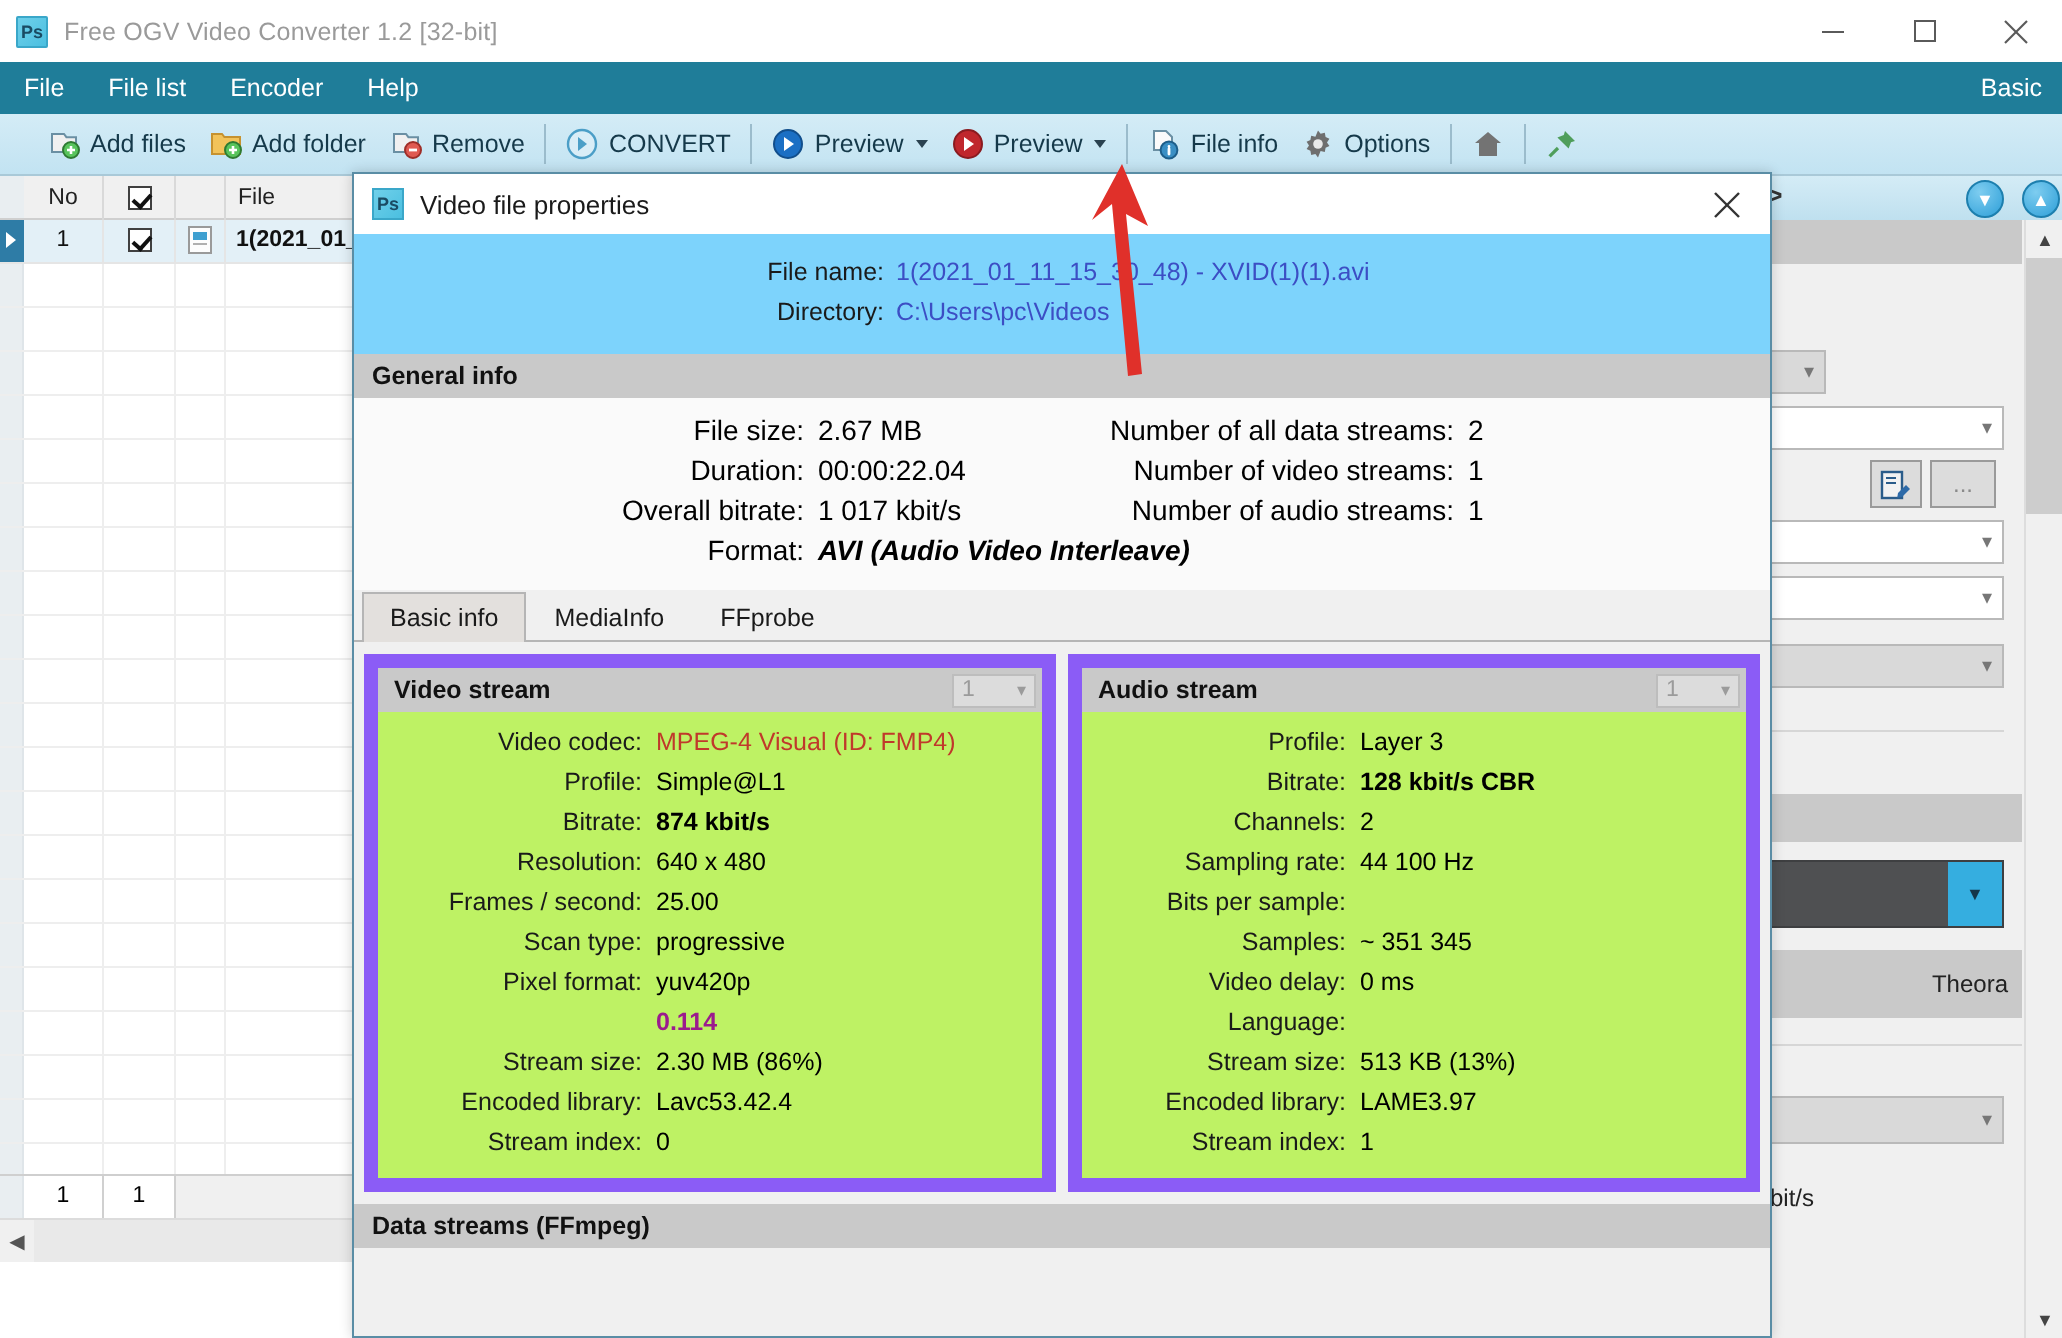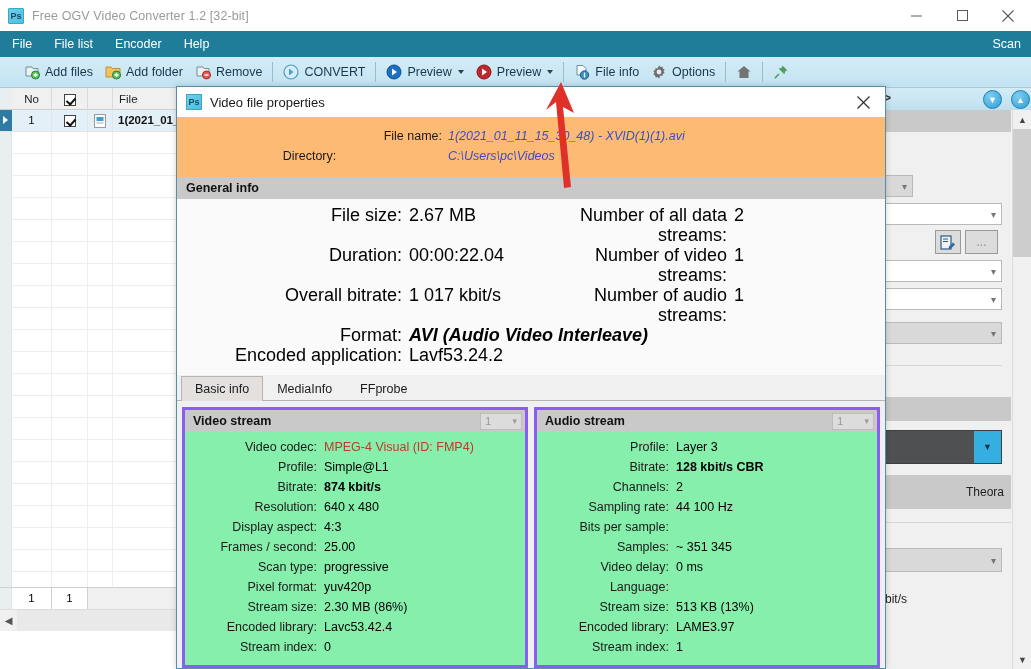--- a/index.html
+++ b/index.html
@@ -228,33 +228,33 @@
   .dlg-title .dicon::after {
     content:"Ps"; position:absolute; left:0; top:-1px; width:100%; text-align:center;
     font-size: 9px; color:#1a4b63; font-weight:bold; line-height:16px;
   }
   .dlg-title .dtxt { font-size: 13px; color:#1a1a1a; }
   .dlg-close {
     position:absolute; right: 0; top: 0; width: 44px; height: 30px;
     display:flex; align-items:center; justify-content:center; color:#333;
   }
   .dlg-fileinfo {
-    background: #fdba74; padding: 9px 0 11px 0;
+    background: #7dd3fc; padding: 9px 0 11px 0;
   }
   .row { display: flex; line-height: 20px; font-size: 12.5px; }
   .row .lab { text-align: right; color:#1a1a1a; }
-  .row .val { margin-left: 6px; font-style: italic; }
+  .row .val { margin-left: 6px; }
   .val-link { color:#3c4ec4; }
   .sec-head {
     background: #c9c9c9; height: 22px; line-height: 22px;
     font-weight: bold; font-size: 12.5px; color: #111; padding-left: 9px;
     position: relative;
   }
   .general-body { background: #fafafa; padding: 6px 0 10px 0; }
-  .gi-line { display:flex; font-size: 18px; line-height: 20px; }
+  .gi-line { display:flex; font-size: 14px; line-height: 20px; }
   .gi-left-lab { width: 225px; text-align: right; }
   .gi-left-val { width: 145px; padding-left: 7px; }
   .gi-right-lab{ width: 180px; text-align: right; }
   .gi-right-val{ padding-left: 7px; }
 
   
   .tabs {
     display: flex; align-items: flex-end; height: 26px; padding-left: 4px;
     background: #f0f0f0; border-bottom: 1px solid #b5b5b5;
   }
@@ -262,21 +262,21 @@
     height: 24px; line-height: 24px; padding: 0 13px; font-size: 12.5px;
     color: #1a1a1a; border: 1px solid transparent; border-bottom: none;
   }
   .tab.active {
     background: #e3e0dd; border-color: #b5b5b5; position: relative; top: 1px; height: 25px;
     font-weight: normal;
   }
 
   .streams { display: flex; padding: 6px 5px 0 5px; gap: 6px; }
   .stream-box {
-    flex: 1; border: 3px solid #8b5cf6; background: #86efac;
+    flex: 1; border: 7px solid #8b5cf6; background: #bef264;
   }
   .stream-head {
     background: #c9c9c9; height: 22px; display: flex; align-items: center;
     padding-left: 8px; font-weight: bold; font-size: 12.5px; color:#111;
   }
   .stream-head .spin {
     margin-left: auto; margin-right: 3px; width: 42px; height: 17px;
     background: #dcdcdc; border: 1px solid #bdbdbd;
     display:flex; align-items:center; justify-content:space-between;
     padding: 0 4px; font-weight: normal; font-size: 11.5px; color: #9b9b9b;
@@ -325,21 +325,21 @@
           </svg>
       </div>
     </div>
   </div>
 
   <div class="menubar">
     <div class="mi">File</div>
     <div class="mi">File list</div>
     <div class="mi">Encoder</div>
     <div class="mi">Help</div>
-    <div class="links">Scan</div>
+    <div class="links">Basic</div>
   </div>
 
   <div class="toolbar">
 
     <div class="tb-item" style="padding-left:8px;margin-left:16px;">
       <svg class="ico" viewBox="0 0 16 16">
         <path d="M2 3h6l1.2 1.6H14V12H2z" fill="#f0f0f0" stroke="#6a8fa3" stroke-width="1"></path>
         <circle cx="11.5" cy="11" r="4" fill="#58c45c" stroke="#2e7a32" stroke-width="1"></circle>
         <path d="M11.5 9v4M9.5 11h4" stroke="#fff" stroke-width="1.3"></path>
       </svg>
@@ -685,21 +685,21 @@
         </svg>
       </div>
     </div>
 
     <div class="dlg-fileinfo">
       <div class="row">
         <div class="lab" style="width:265px;">File name:</div>
         <div class="val val-link">1(2021_01_11_15_30_48) - XVID(1)(1).avi</div>
       </div>
       <div class="row">
-        <div class="lab" style="width:265px;text-align:center;">Directory:</div>
+        <div class="lab" style="width:265px;">Directory:</div>
         <div class="val val-link">C:\Users\pc\Videos</div>
       </div>
     </div>
 
     <div class="sec-head">General info</div>
 
     <div class="general-body">
       <div class="gi-line">
         <div class="gi-left-lab">File size:</div>
         <div class="gi-left-val">2.67 MB</div>
@@ -714,24 +714,20 @@
       </div>
       <div class="gi-line">
         <div class="gi-left-lab">Overall bitrate:</div>
         <div class="gi-left-val">1 017 kbit/s</div>
         <div class="gi-right-lab">Number of audio streams:</div>
         <div class="gi-right-val">1</div>
       </div>
       <div class="gi-line">
         <div class="gi-left-lab">Format:</div>
         <div class="gi-left-val v-bold" style="width:auto;font-style:italic;">AVI (Audio Video Interleave)</div>
-      </div>
-      <div class="gi-line">
-        <div class="gi-left-lab">Encoded application:</div>
-        <div class="gi-left-val" style="width:auto;">Lavf53.24.2</div>
       </div>
     </div>
 
     <div class="tabs">
       <div class="tab active">Basic info</div>
       <div class="tab">MediaInfo</div>
       <div class="tab">FFprobe</div>
     </div>
 
     <div class="streams">
@@ -755,34 +751,34 @@
             </div>
           <div class="sline">
               <div class="slab">Bitrate:</div>
               <div class="sval v-bold">874 kbit/s</div>
             </div>
           <div class="sline">
               <div class="slab">Resolution:</div>
               <div class="sval">640 x 480</div>
             </div>
           <div class="sline">
-              <div class="slab">Display aspect:</div>
-              <div class="sval">4:3</div>
-            </div>
-          <div class="sline">
               <div class="slab">Frames / second:</div>
               <div class="sval">25.00</div>
             </div>
           <div class="sline">
               <div class="slab">Scan type:</div>
               <div class="sval">progressive</div>
             </div>
           <div class="sline">
               <div class="slab">Pixel format:</div>
               <div class="sval">yuv420p</div>
+            </div>
+          <div class="sline">
+              <div class="slab"></div>
+              <div class="sval v-purple">0.114</div>
             </div>
           <div class="sline">
               <div class="slab">Stream size:</div>
               <div class="sval">2.30 MB (86%)</div>
             </div>
           <div class="sline">
               <div class="slab">Encoded library:</div>
               <div class="sval">Lavc53.42.4</div>
             </div>
           <div class="sline">

